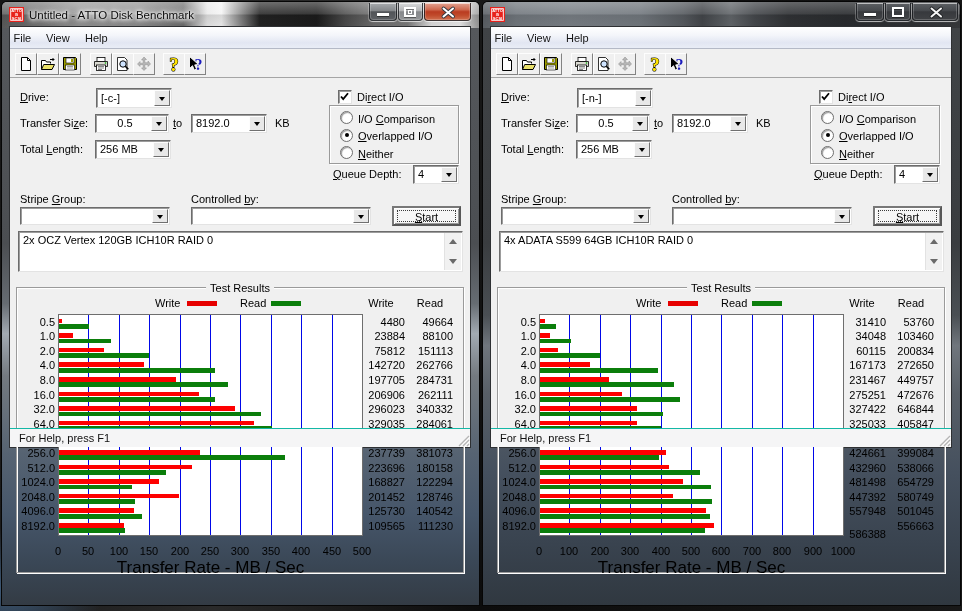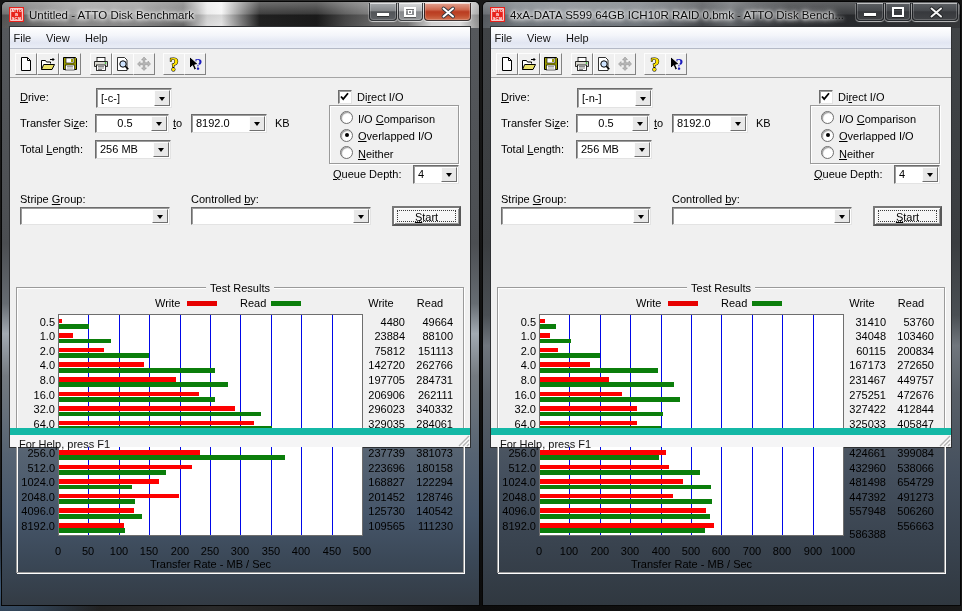--- a/index.html
+++ b/index.html
@@ -63,22 +63,22 @@
 .plot{position:absolute;background:#fff;border:1px solid #6e6e6e}
 .grid{position:absolute;width:1px;background:#0008e8}
 .bar{position:absolute}
 .bar.red{background:#fe0000;height:4.6px}
 .bar.grn{background:#0b7e0b;height:4.9px}
 .rlab{position:absolute;right:408px;width:60px;text-align:right;font-size:11px}
 .val{position:absolute;width:70px;text-align:right;font-size:11px}
 .vw{left:318px}
 .vr{left:366px}
 .xlab{position:absolute;width:40px;text-align:center;font-size:11px}
-.xcap{position:absolute;text-align:center;font-size:11px}
-.sbar{position:absolute;left:0;right:0;bottom:0;height:19px;background:#f5f5f6;border-top:7px solid #14b8a6}
+.xcap{position:absolute;text-align:center;font-size:17px}
+.sbar{position:absolute;left:0;right:0;bottom:0;height:19px;background:#f5f5f6;border-top:1px solid #14b8a6}
 .sbar span{position:absolute;left:9px;top:2.5px;font-size:11px;color:#111}
 .grip{position:absolute;right:0;bottom:0}
 </style></head>
 <body>
 <div class="win act" id="w1">
   <div class="tbar act">
       <svg class="appico" width="15" height="15" viewBox="0 0 15 15">
         <rect width="15" height="15" fill="#e8211b"></rect>
         <rect x="1.7" y="1.7" width="11.6" height="11.6" fill="none" stroke="#fff" stroke-width="0.9"></rect>
         <text x="7.5" y="5.3" font-size="4" font-weight="bold" fill="#fff" text-anchor="middle" font-family="Liberation Sans">ATTO</text>
@@ -207,20 +207,27 @@
       <div class="combo" style="left:10px;top:180px;width:150px;height:18px">
           <span class="dbtn"></span>
         </div>
       <div class="lab" style="left:181px;top:166px">Controlled <u>b</u>y:</div>
       <div class="combo" style="left:181px;top:180px;width:180px;height:18px">
           <span class="dbtn"></span>
         </div>
       <div class="startbtn" style="left:382px;top:179px;width:69px;height:20px">
           <span><u>S</u>tart</span>
         </div>
+      <div class="descbox" style="left:8px;top:204px;width:445px;height:41px">
+        <div class="desctxt">2x OCZ Vertex 120GB ICH10R RAID 0</div>
+        <div class="vsb">
+            <div class="sarr up"></div>
+            <div class="sarr dn"></div>
+          </div>
+      </div>
       <div class="tgroup" style="left:6px;top:260px;width:448px;height:286px">
         <div class="tglab">Test Results</div>
         <div class="lab" style="left:138px;top:9px">Write</div>
         <div class="sw" style="left:170px;top:13px;background:#e60000"></div>
         <div class="lab" style="left:223px;top:9px">Read</div>
         <div class="sw" style="left:254px;top:13px;background:#0b7e0b"></div>
         <div class="lab" style="left:340px;top:9px;width:48px;text-align:center">Write</div>
         <div class="lab" style="left:390px;top:9px;width:46px;text-align:center">Read</div>
         <div class="plot" style="left:41px;top:26px;width:305px;height:222px"></div>
 <div class="grid" style="left:71px;top:27px;height:220px"></div>
@@ -332,21 +339,20 @@
 </div>
 <div class="win ina" id="w2">
   <div class="tbar ina">
       <svg class="appico" width="15" height="15" viewBox="0 0 15 15">
         <rect width="15" height="15" fill="#e8211b"></rect>
         <rect x="1.7" y="1.7" width="11.6" height="11.6" fill="none" stroke="#fff" stroke-width="0.9"></rect>
         <text x="7.5" y="5.3" font-size="4" font-weight="bold" fill="#fff" text-anchor="middle" font-family="Liberation Sans">ATTO</text>
         <text x="7.5" y="9.2" font-size="3.6" font-weight="bold" fill="#fff" text-anchor="middle" font-family="Liberation Sans">IS</text>
         <text x="7.5" y="13.1" font-size="4" font-weight="bold" fill="#fff" text-anchor="middle" font-family="Liberation Sans">SCSI</text>
       </svg>
-      <span class="wtitle">4xA-DATA S599 64GB ICH10R RAID 0.bmk - ATTO Disk Bench...</span>
       <div class="cb cbmin i" style="left:373px;width:28px">
         <div class="gmin"></div>
       </div>
       <div class="cb cbmax i" style="left:402px;width:26px">
         <div class="gmax"></div>
       </div>
       <div class="cb cbcls i" style="left:429px;width:46px">
         <svg width="47" height="19" viewBox="0 0 47 19">
           <path d="M18.5 5.5 L28 13.5 M28 5.5 L18.5 13.5" stroke="#1e2022" stroke-width="3.6" stroke-linecap="round"></path>
           <path d="M18.5 5.5 L28 13.5 M28 5.5 L18.5 13.5" stroke="#f5f5f5" stroke-width="2" stroke-linecap="round"></path>
@@ -459,20 +465,27 @@
       <div class="combo" style="left:10px;top:180px;width:150px;height:18px">
           <span class="dbtn"></span>
         </div>
       <div class="lab" style="left:181px;top:166px">Controlled <u>b</u>y:</div>
       <div class="combo" style="left:181px;top:180px;width:180px;height:18px">
           <span class="dbtn"></span>
         </div>
       <div class="startbtn" style="left:382px;top:179px;width:69px;height:20px">
           <span><u>S</u>tart</span>
         </div>
+      <div class="descbox" style="left:8px;top:204px;width:445px;height:41px">
+        <div class="desctxt">4x ADATA S599 64GB ICH10R RAID 0</div>
+        <div class="vsb">
+            <div class="sarr up"></div>
+            <div class="sarr dn"></div>
+          </div>
+      </div>
       <div class="tgroup" style="left:6px;top:260px;width:448px;height:286px">
         <div class="tglab">Test Results</div>
         <div class="lab" style="left:138px;top:9px">Write</div>
         <div class="sw" style="left:170px;top:13px;background:#e60000"></div>
         <div class="lab" style="left:223px;top:9px">Read</div>
         <div class="sw" style="left:254px;top:13px;background:#0b7e0b"></div>
         <div class="lab" style="left:340px;top:9px;width:48px;text-align:center">Write</div>
         <div class="lab" style="left:390px;top:9px;width:46px;text-align:center">Read</div>
         <div class="plot" style="left:41px;top:26px;width:305px;height:222px"></div>
 <div class="grid" style="left:71px;top:27px;height:220px"></div>
@@ -511,21 +524,21 @@
 <div class="val vr" style="top:85.9px">449757</div>
 <div class="bar red" style="left:42px;top:103.6px;width:81.7px"></div>
 <div class="bar grn" style="left:42px;top:108.9px;width:140.3px"></div>
 <div class="rlab" style="top:100.5px">16.0</div>
 <div class="val vw" style="top:100.5px">275251</div>
 <div class="val vr" style="top:100.5px">472676</div>
 <div class="bar red" style="left:42px;top:118.2px;width:97.2px"></div>
 <div class="bar grn" style="left:42px;top:123.5px;width:122.6px"></div>
 <div class="rlab" style="top:115.1px">32.0</div>
 <div class="val vw" style="top:115.1px">327422</div>
-<div class="val vr" style="top:115.1px">412844</div>
+<div class="val vr" style="top:115.1px">646844</div>
 <div class="bar red" style="left:42px;top:132.8px;width:96.5px"></div>
 <div class="bar grn" style="left:42px;top:138.1px;width:120.5px"></div>
 <div class="rlab" style="top:129.7px">64.0</div>
 <div class="val vw" style="top:129.7px">325033</div>
 <div class="val vr" style="top:129.7px">405847</div>
 <div class="bar red" style="left:42px;top:147.4px;width:113.1px"></div>
 <div class="bar grn" style="left:42px;top:152.7px;width:118.8px"></div>
 <div class="rlab" style="top:144.3px">128.0</div>
 <div class="val vw" style="top:144.3px">381073</div>
 <div class="val vr" style="top:144.3px">306590</div>
@@ -541,26 +554,26 @@
 <div class="val vr" style="top:173.5px">538066</div>
 <div class="bar red" style="left:42px;top:191.2px;width:142.9px"></div>
 <div class="bar grn" style="left:42px;top:196.5px;width:170.8px"></div>
 <div class="rlab" style="top:188.1px">1024.0</div>
 <div class="val vw" style="top:188.1px">481498</div>
 <div class="val vr" style="top:188.1px">654729</div>
 <div class="bar red" style="left:42px;top:205.8px;width:132.8px"></div>
 <div class="bar grn" style="left:42px;top:211.1px;width:172.4px"></div>
 <div class="rlab" style="top:202.7px">2048.0</div>
 <div class="val vw" style="top:202.7px">447392</div>
-<div class="val vr" style="top:202.7px">491273</div>
+<div class="val vr" style="top:202.7px">580749</div>
 <div class="bar red" style="left:42px;top:220.4px;width:165.6px"></div>
 <div class="bar grn" style="left:42px;top:225.7px;width:170.4px"></div>
 <div class="rlab" style="top:217.3px">4096.0</div>
 <div class="val vw" style="top:217.3px">557948</div>
-<div class="val vr" style="top:217.3px">506260</div>
+<div class="val vr" style="top:217.3px">501045</div>
 <div class="bar red" style="left:42px;top:235.0px;width:174.1px"></div>
 <div class="bar grn" style="left:42px;top:240.3px;width:165.3px"></div>
 <div class="rlab" style="top:231.9px">8192.0</div>
 <div class="val vw" style="top:240px">586388</div>
 <div class="val vr" style="top:231.9px">556663</div>
 <div class="xlab" style="left:21px;top:257px">0</div>
 <div class="xlab" style="left:51px;top:257px">100</div>
 <div class="xlab" style="left:82px;top:257px">200</div>
 <div class="xlab" style="left:112px;top:257px">300</div>
 <div class="xlab" style="left:143px;top:257px">400</div>

